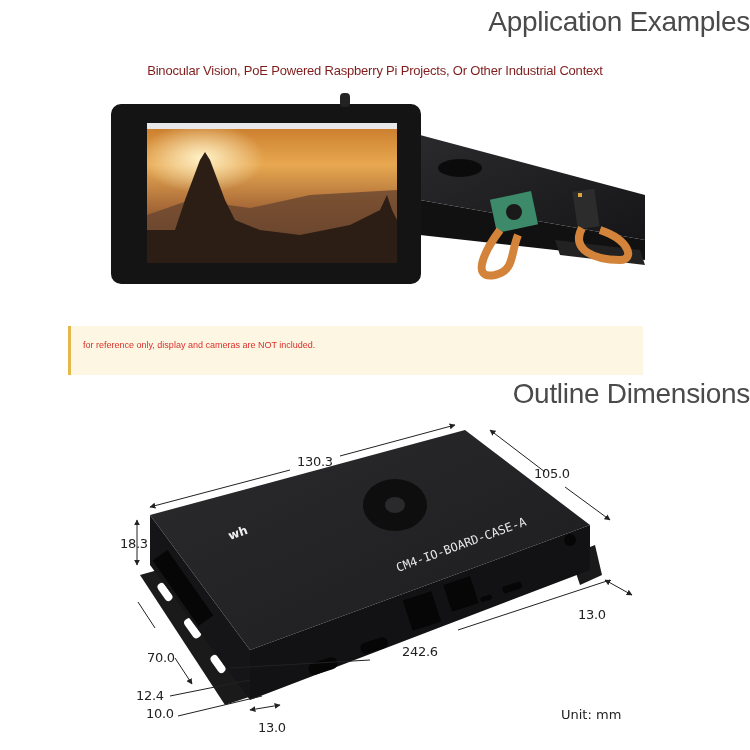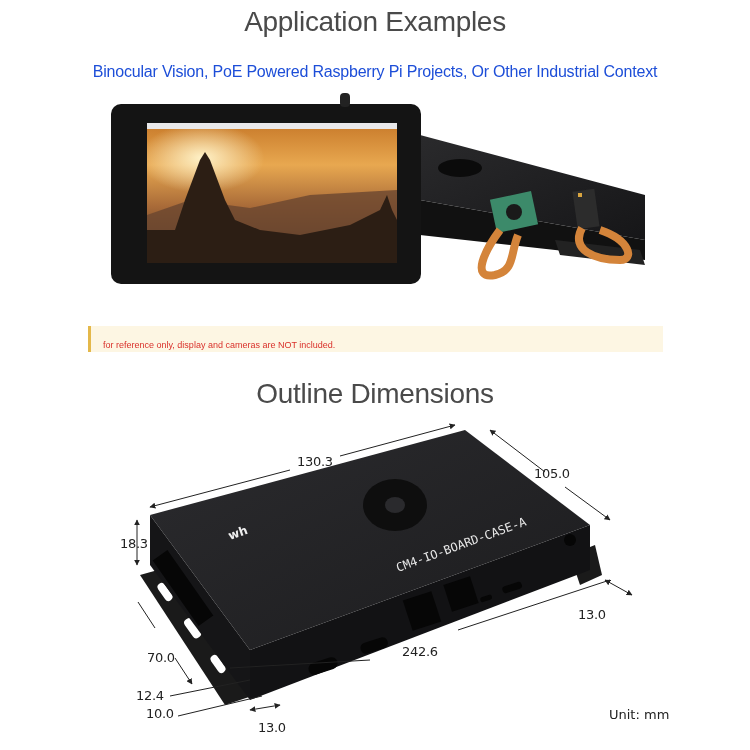--- a/index.html
+++ b/index.html
@@ -1,52 +1,52 @@
 <!DOCTYPE html>
 <html><head>
   <meta charset="utf-8">
   <style>
     * { margin: 0; padding: 0; box-sizing: border-box; }
     html, body { width: 750px; height: 750px; background: #ffffff; overflow: hidden; }
     body { position: relative; font-family: "Liberation Sans", sans-serif; color: #444; }
 
     .h-title {
-      position: absolute; left: 0; width: 750px; text-align: center;
+      position: absolute; left: 0; width: 750px; text-align: right;
       font-family: "Liberation Sans", sans-serif; font-weight: normal;
       color: #4a4a4a; font-size: 28px; letter-spacing: -0.3px;
     }
     #app-title { top: 6px; }
     #outline-title { top: 378px; }
 
     #subtitle {
       position: absolute; top: 63px; left: 0; width: 750px; text-align: center;
-      font-size: 16px; color: #1d4ed8; letter-spacing: -0.2px;
+      font-size: 13px; color: #7f1d1d; letter-spacing: -0.2px;
     }
 
     
     #photo { position: absolute; left: 100px; top: 90px; width: 560px; height: 210px; }
 
     
     #notice {
-      position: absolute; left: 88px; top: 326px; width: 575px; height: 26px;
+      position: absolute; left: 68px; top: 326px; width: 575px; height: 49px;
       background: #fdf6e3; border-left: 3px solid #e4b84a;
     }
     #notice span {
       position: absolute; left: 12px; top: 14px; font-size: 9px; color: #d9312b;
     }
 
     
     #drawing { position: absolute; left: 0; top: 410px; width: 750px; height: 340px; }
     .dim-label {
       position: absolute; font-family: "DejaVu Sans", sans-serif;
       font-size: 13px; color: #222; letter-spacing: -0.3px;
     }
     #unit-label {
       position: absolute; left: 561px; top: 707px; font-family: "DejaVu Sans", sans-serif;
-      font-size: 13px; color: #222; margin-left: 48px;
+      font-size: 13px; color: #222;
     }
   </style>
 </head>
 <body>
 
 <h1 id="app-title" class="h-title">Application Examples</h1>
 <p id="subtitle">Binocular Vision, PoE Powered Raspberry Pi Projects, Or Other Industrial Context</p>
 
 <div id="photo">
   <svg width="560" height="210" viewBox="0 0 560 210">

